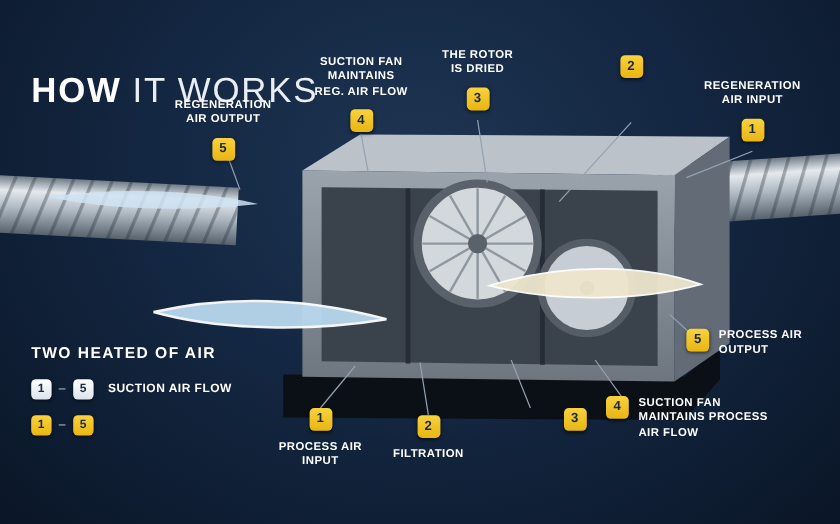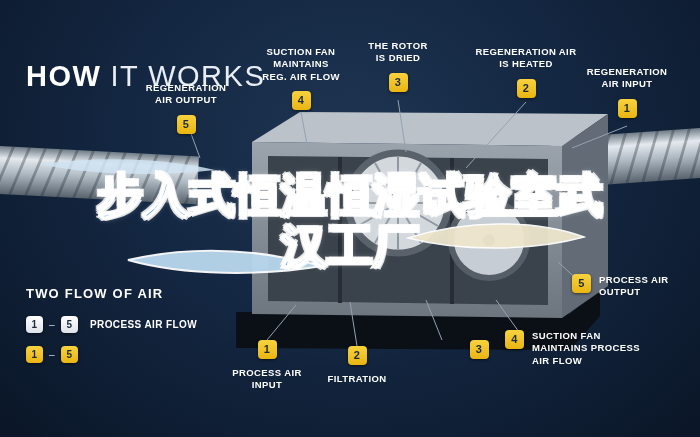--- a/index.html
+++ b/index.html
@@ -151,22 +151,20 @@
 MAINTAINS
 REG. AIR FLOW</div>
     <div class="badge">4</div>
   </div>
   <div class="callout col c2">
     <div class="c-label">THE ROTOR
 IS DRIED</div>
     <div class="badge">3</div>
   </div>
   <div class="callout col c3">
-    <div class="c-label">REGENERATION AIR
-IS HEATED</div>
     <div class="badge">2</div>
   </div>
   <div class="callout col c4">
     <div class="c-label">REGENERATION
 AIR INPUT</div>
     <div class="badge">1</div>
   </div>
 
   <div class="callout row c5">
     <div class="badge">5</div>
@@ -186,30 +184,28 @@
     <div class="badge">2</div>
     <div class="c-label">FILTRATION</div>
   </div>
   <div class="callout col c9">
     <div class="badge">1</div>
     <div class="c-label">PROCESS AIR
 INPUT</div>
   </div>
 
   <div class="legend">
-    <div class="legend-title">TWO FLOW OF AIR</div>
+    <div class="legend-title">TWO HEATED OF AIR</div>
     <div class="legend-row">
       <div class="badge white small">1</div>
       <span class="sep">–</span>
       <div class="badge white small">5</div>
-      <span class="legend-label">PROCESS AIR FLOW</span>
+      <span class="legend-label">SUCTION AIR FLOW</span>
     </div>
     <div class="legend-row">
       <div class="badge small">1</div>
       <span class="sep">–</span>
       <div class="badge small">5</div>
     </div>
   </div>
 
-  <div class="overlay-title">步入式恒温恒湿试验室武
-汉工厂</div>
 
 </div>
 
 </body></html>

